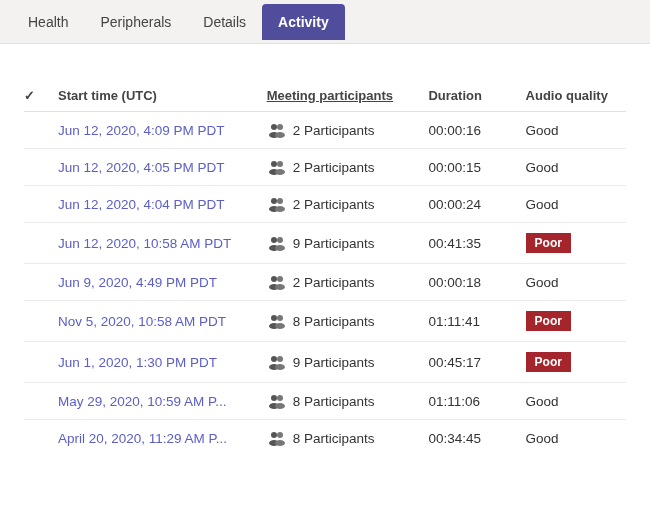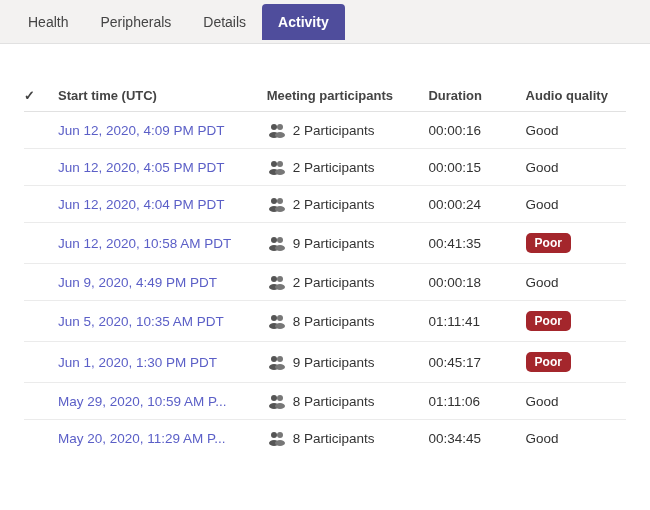--- a/index.html
+++ b/index.html
@@ -92,29 +92,29 @@
     .participants-icon {
       display: inline-flex;
       align-items: center;
     }
     .poor-badge {
       background: #a4262c;
       color: #fff;
       font-size: 12px;
       font-weight: 600;
       padding: 3px 9px;
-      border-radius: 5px;
+      border-radius: 0;
       display: inline-block;
     }
     .check-col {
       color: #444;
       font-size: 13px;
     }
     .col-start { min-width: 160px; }
-    .col-participants { min-width: 150px; }
+    .col-participants { min-width: 150px; text-decoration: underline; }
     .col-duration { min-width: 90px; }
     .col-audio { min-width: 100px; }
   </style>
 </head>
 <body>
 
 <div class="tab-bar">
 <div class="tab">Health</div>
     <div class="tab">Peripherals</div>
     <div class="tab">Details</div>
@@ -226,21 +226,21 @@
       </svg>
     </span>
               <span>2 Participants</span>
             </span>
           </td>
           <td>00:00:18</td>
           <td>Good</td>
         </tr>
         <tr>
           <td></td>
-          <td class="link-cell">Jun 5, 2020, 10:35 AM PDT</td>
+          <td class="link-cell">Nov 5, 2020, 10:58 AM PDT</td>
           <td>
             <span class="participants-cell">
               <span class="participants-icon">
       <svg width="20" height="16" viewBox="0 0 20 16" fill="none" xmlns="http://www.w3.org/2000/svg">
         <circle cx="7" cy="5" r="3" fill="#555"></circle>
         <circle cx="13" cy="5" r="3" fill="#777"></circle>
         <ellipse cx="7" cy="13" rx="5" ry="3" fill="#555"></ellipse>
         <ellipse cx="13" cy="13" rx="5" ry="3" fill="#777"></ellipse>
       </svg>
     </span>
@@ -283,21 +283,21 @@
       </svg>
     </span>
               <span>8 Participants</span>
             </span>
           </td>
           <td>01:11:06</td>
           <td>Good</td>
         </tr>
         <tr>
           <td></td>
-          <td class="link-cell">May 20, 2020, 11:29 AM P...</td>
+          <td class="link-cell">April 20, 2020, 11:29 AM P...</td>
           <td>
             <span class="participants-cell">
               <span class="participants-icon">
       <svg width="20" height="16" viewBox="0 0 20 16" fill="none" xmlns="http://www.w3.org/2000/svg">
         <circle cx="7" cy="5" r="3" fill="#555"></circle>
         <circle cx="13" cy="5" r="3" fill="#777"></circle>
         <ellipse cx="7" cy="13" rx="5" ry="3" fill="#555"></ellipse>
         <ellipse cx="13" cy="13" rx="5" ry="3" fill="#777"></ellipse>
       </svg>
     </span>

